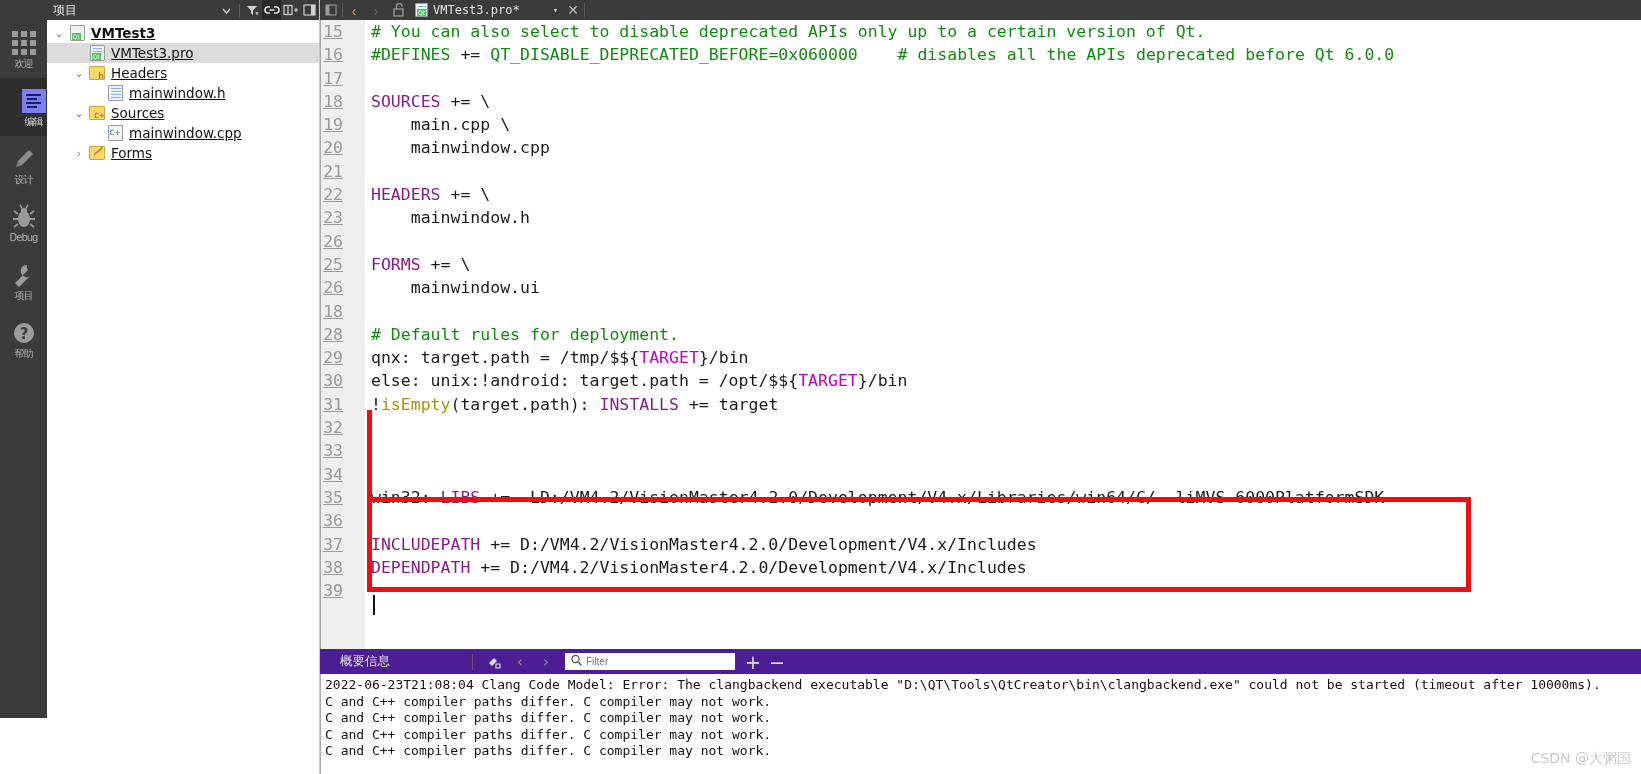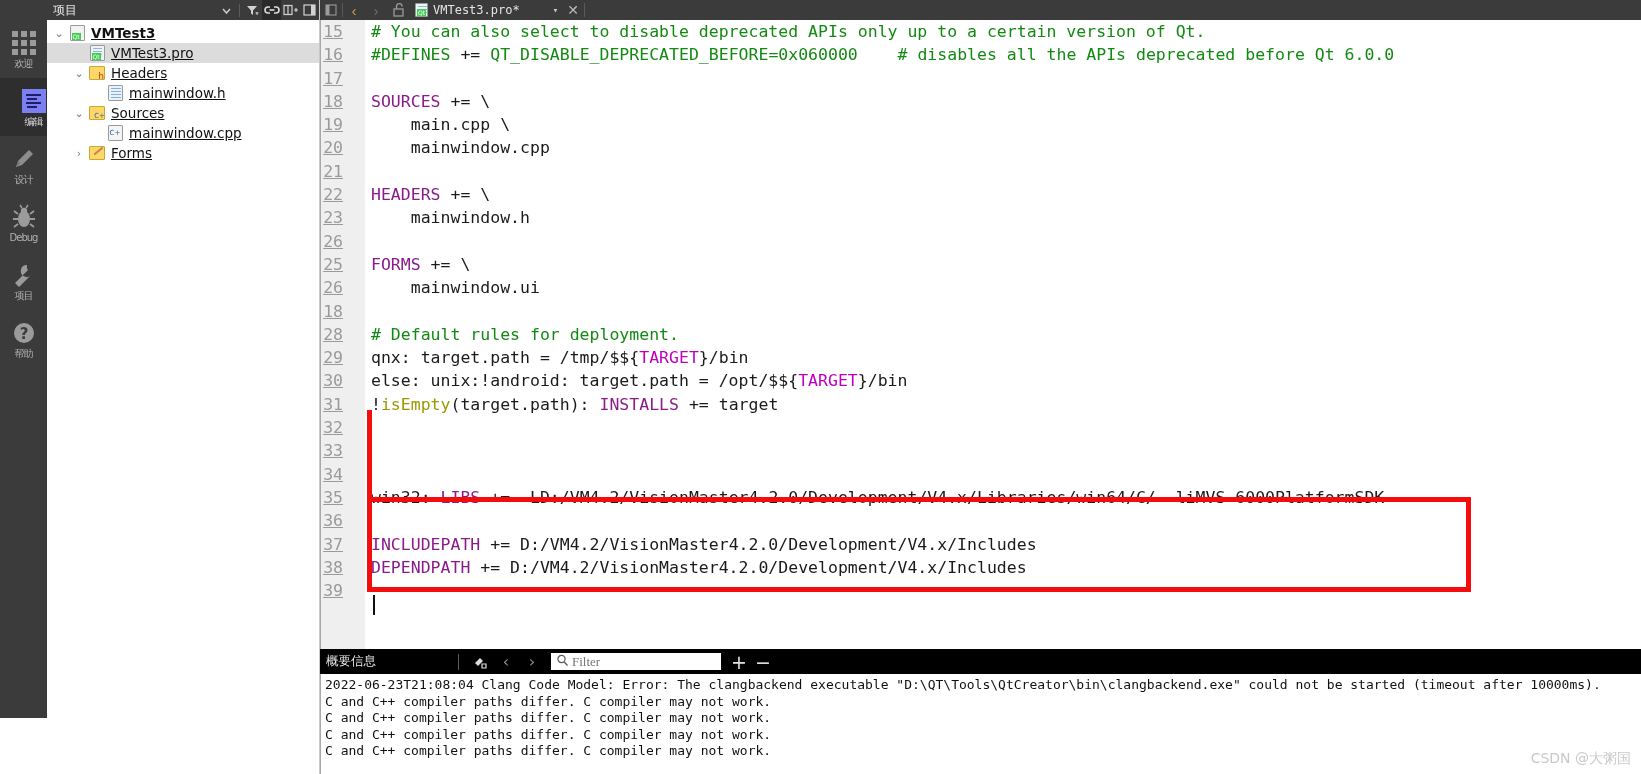--- a/index.html
+++ b/index.html
@@ -165,40 +165,40 @@
     pointer-events:none;
     z-index:5;
   }
   .caret-bar{
     position:absolute; width:2px; background:#111;
   }
 
   
   .panel { flex:0 0 auto; display:flex; flex-direction:column; }
   .panel-toolbar {
-    height: 25px; background:#000000;
+    height: 25px; background:#4c1d95;
     display:flex; align-items:center;
     color:#e8e8e8; font-size:12.5px;
     font-family:"DejaVu Sans", sans-serif;
-    padding-left:6px;
+    padding-left:20px;
   }
   .pt-label { width:132px; }
   .pt-sep { width:1px; height:16px; background:#5d5d5d; margin-right:8px;}
   .pt-btn { width:26px; height:25px; display:flex; align-items:center; justify-content:center; cursor:pointer; color:#8a8a8a; font-size:15px;}
   .pt-btn.lit { color:#e2e2e2; }
   .filterbox {
     width: 170px; height:17px; background:#ffffff;
     display:flex; align-items:center; gap:3px;
     padding-left:4px; margin:0 6px;
     border:1px solid #ffffff;
   }
   .filterbox input {
     border:0; outline:0; width:140px;
-    font-family:Liberation Serif, serif;
-    font-size:13px; color:#6b6b6b; background:transparent;
+    font-family:Liberation Sans, sans-serif;
+    font-size:10px; color:#6b6b6b; background:transparent;
   }
   .pt-plus { color:#e2e2e2; font-size:19px; width:24px; text-align:center; cursor:pointer; line-height:20px;}
   .console {
     height: 100px; background:#ffffff;
     border-left:1px solid #a8a8a8;
     font-family:"DejaVu Sans Mono", monospace;
     font-size:13px; line-height:16.5px;
     color:#111; padding:3px 0 0 4px;
     white-space:pre; overflow:hidden;
   }

